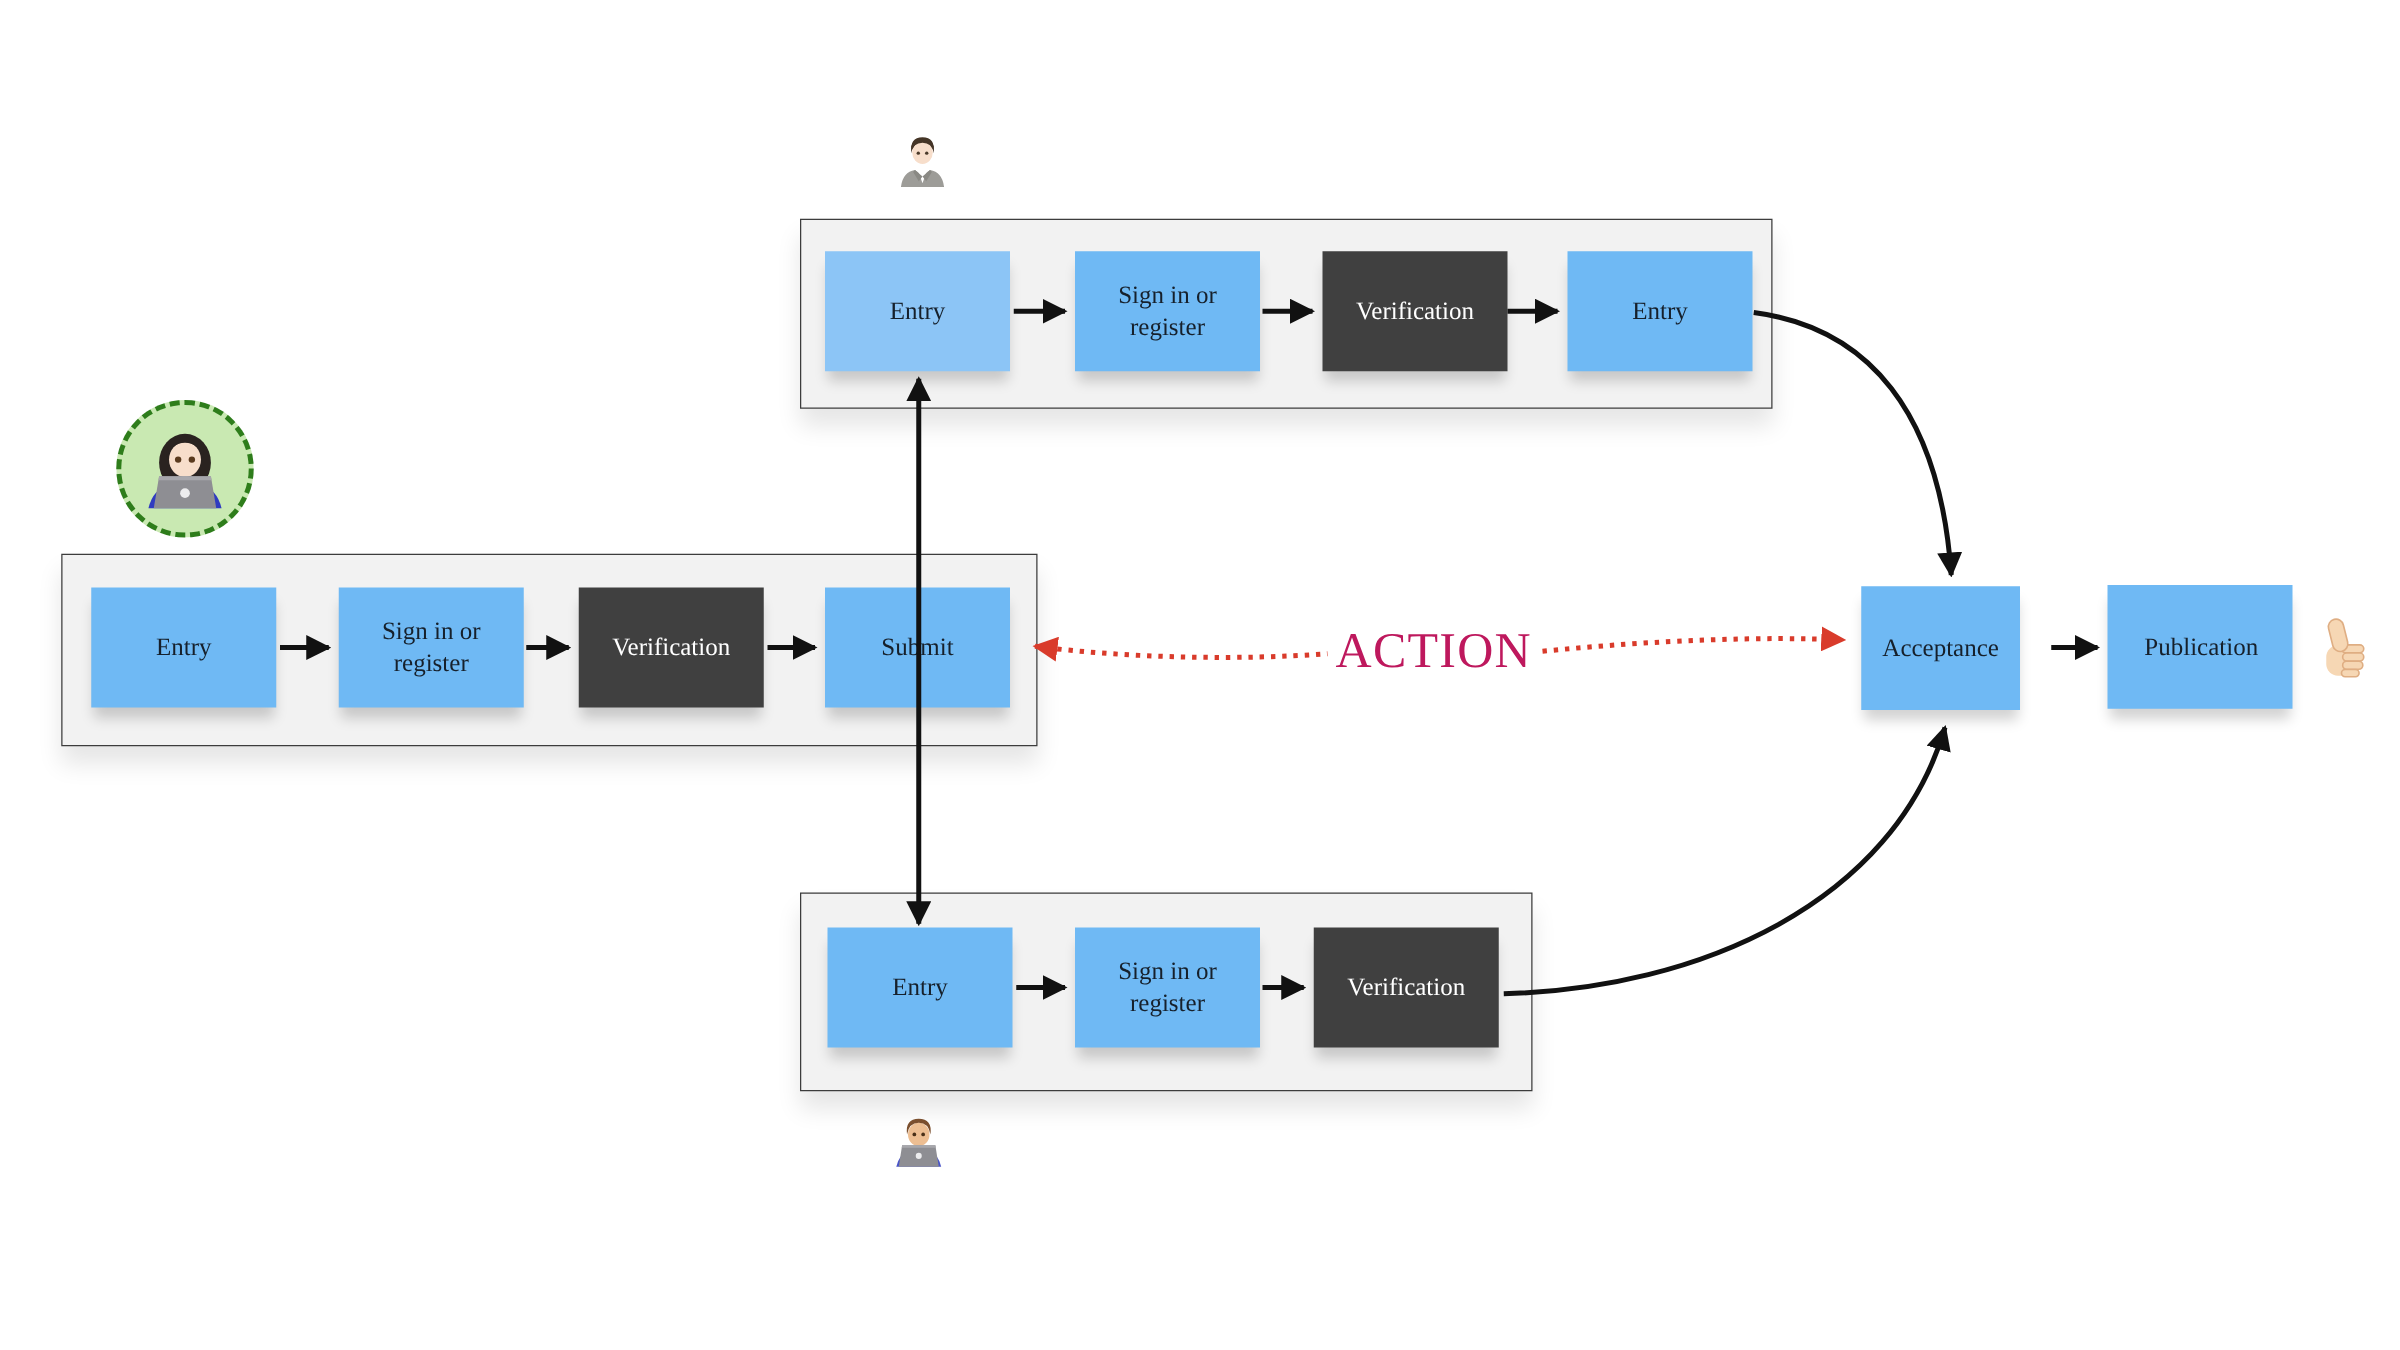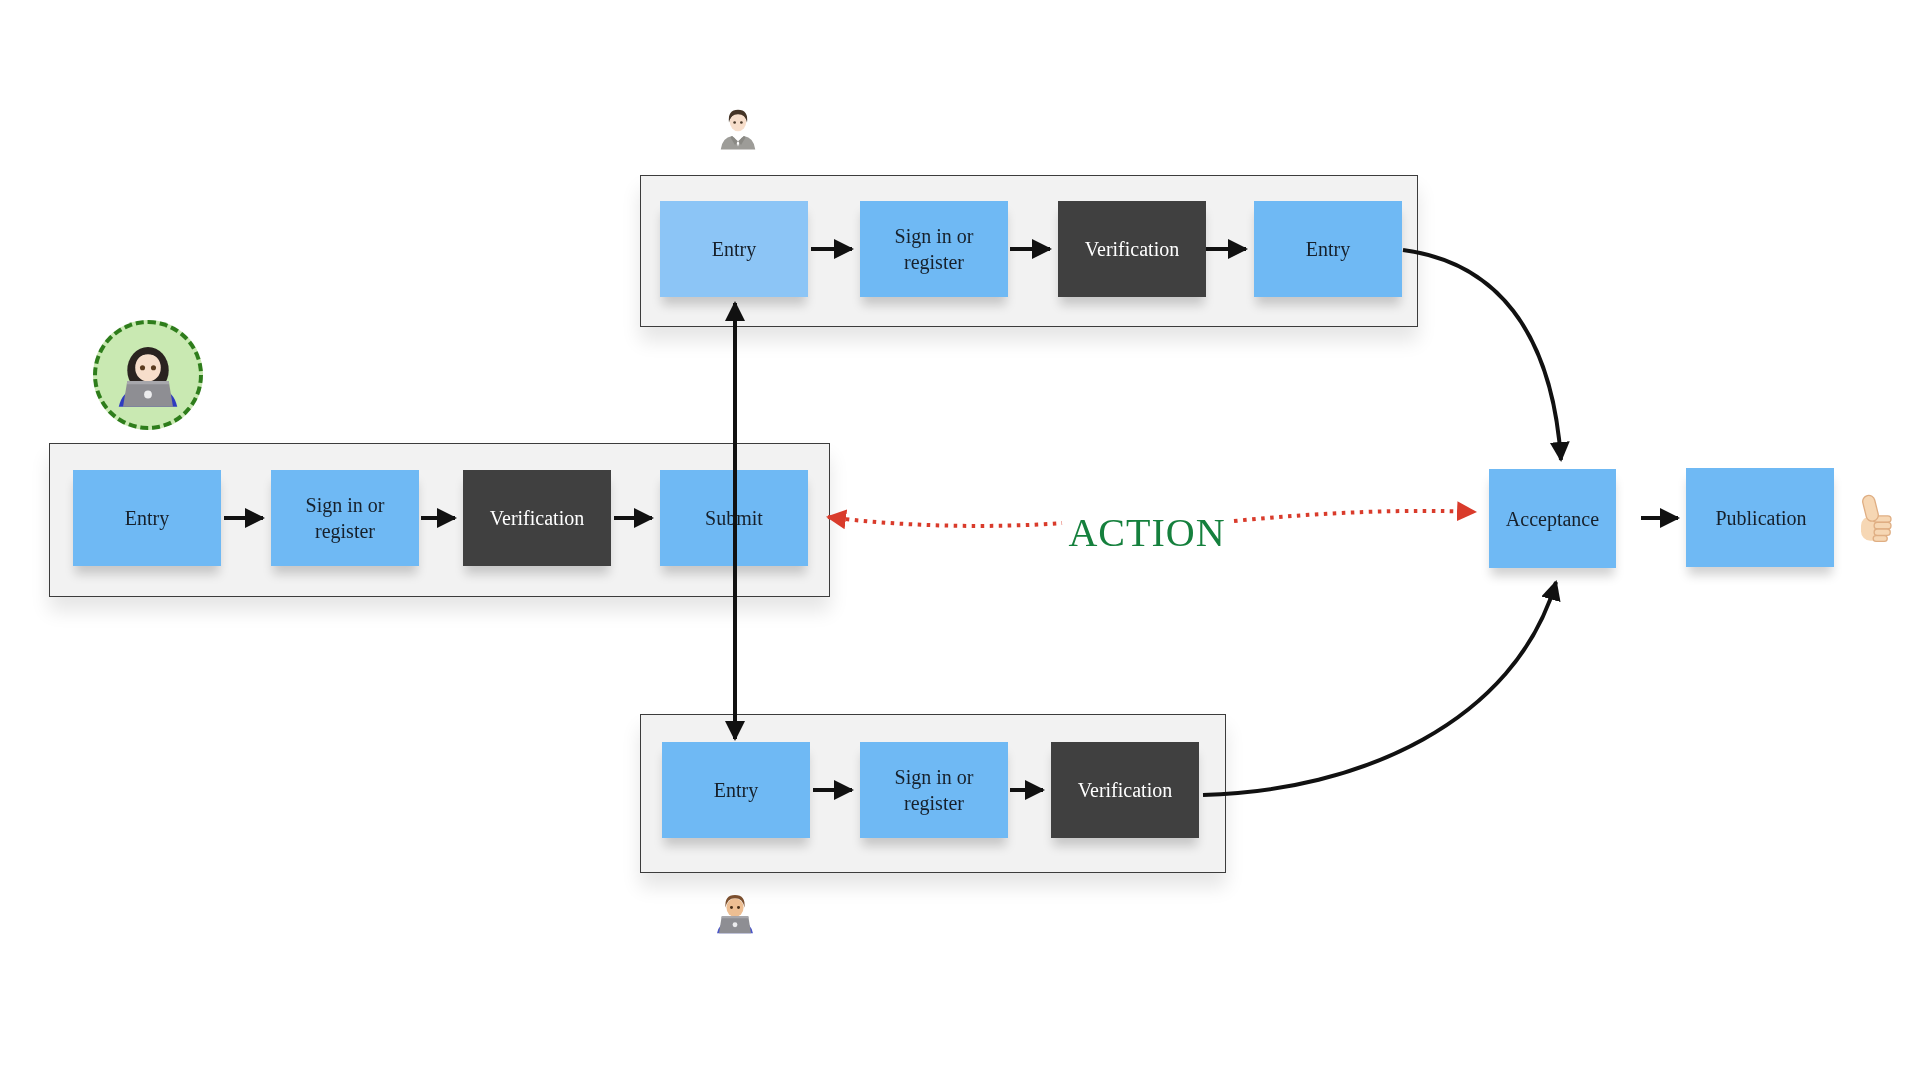--- a/index.html
+++ b/index.html
@@ -21,21 +21,21 @@
   .v-green{background:#404040;color:#ffffff;}
   .overlay{position:absolute;left:0;top:0;pointer-events:none;}
   .actor{position:absolute;display:flex;align-items:center;justify-content:center;}
   .avatar-circle{
     position:absolute;left:93px;top:320px;width:110px;height:110px;border-radius:50%;
     background:#C9E9B2;border:4.5px dashed #2E7D1B;box-sizing:border-box;
     display:flex;align-items:center;justify-content:center;overflow:hidden;
   }
   .action-label{
     position:absolute;left:1147px;top:520px;transform:translate(-50%,-50%);
-    color:#15803d;font-size:40px;letter-spacing:1px;white-space:nowrap;margin-top:12px;
+    color:#be185d;font-size:40px;letter-spacing:1px;white-space:nowrap;
   }
 </style>
 </head>
 <body>
 
 <div class="stage">
 
   <div class="lane" style="left:640px;top:175px;width:778px;height:152px;"></div>
   <div class="lane" style="left:49px;top:443px;width:781px;height:154px;"></div>
   <div class="lane" style="left:640px;top:714px;width:586px;height:159px;"></div>

